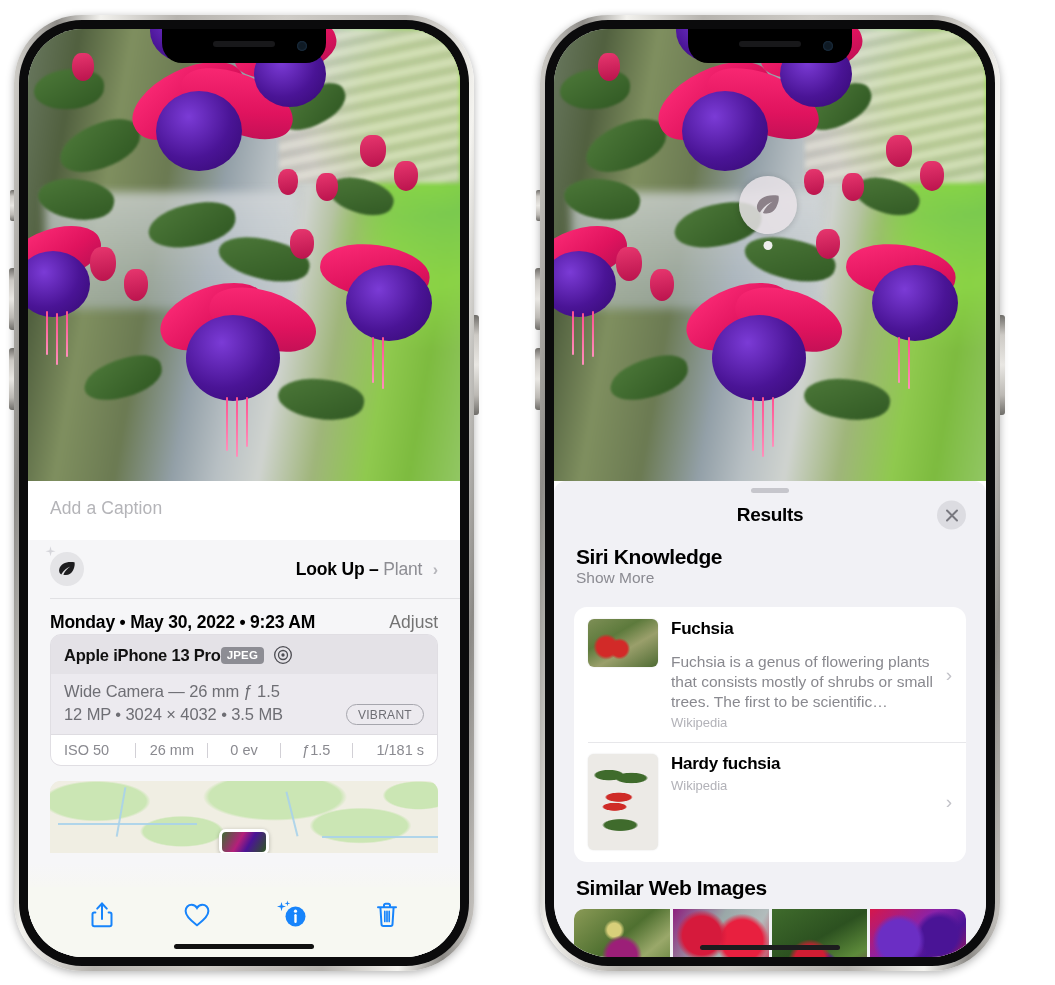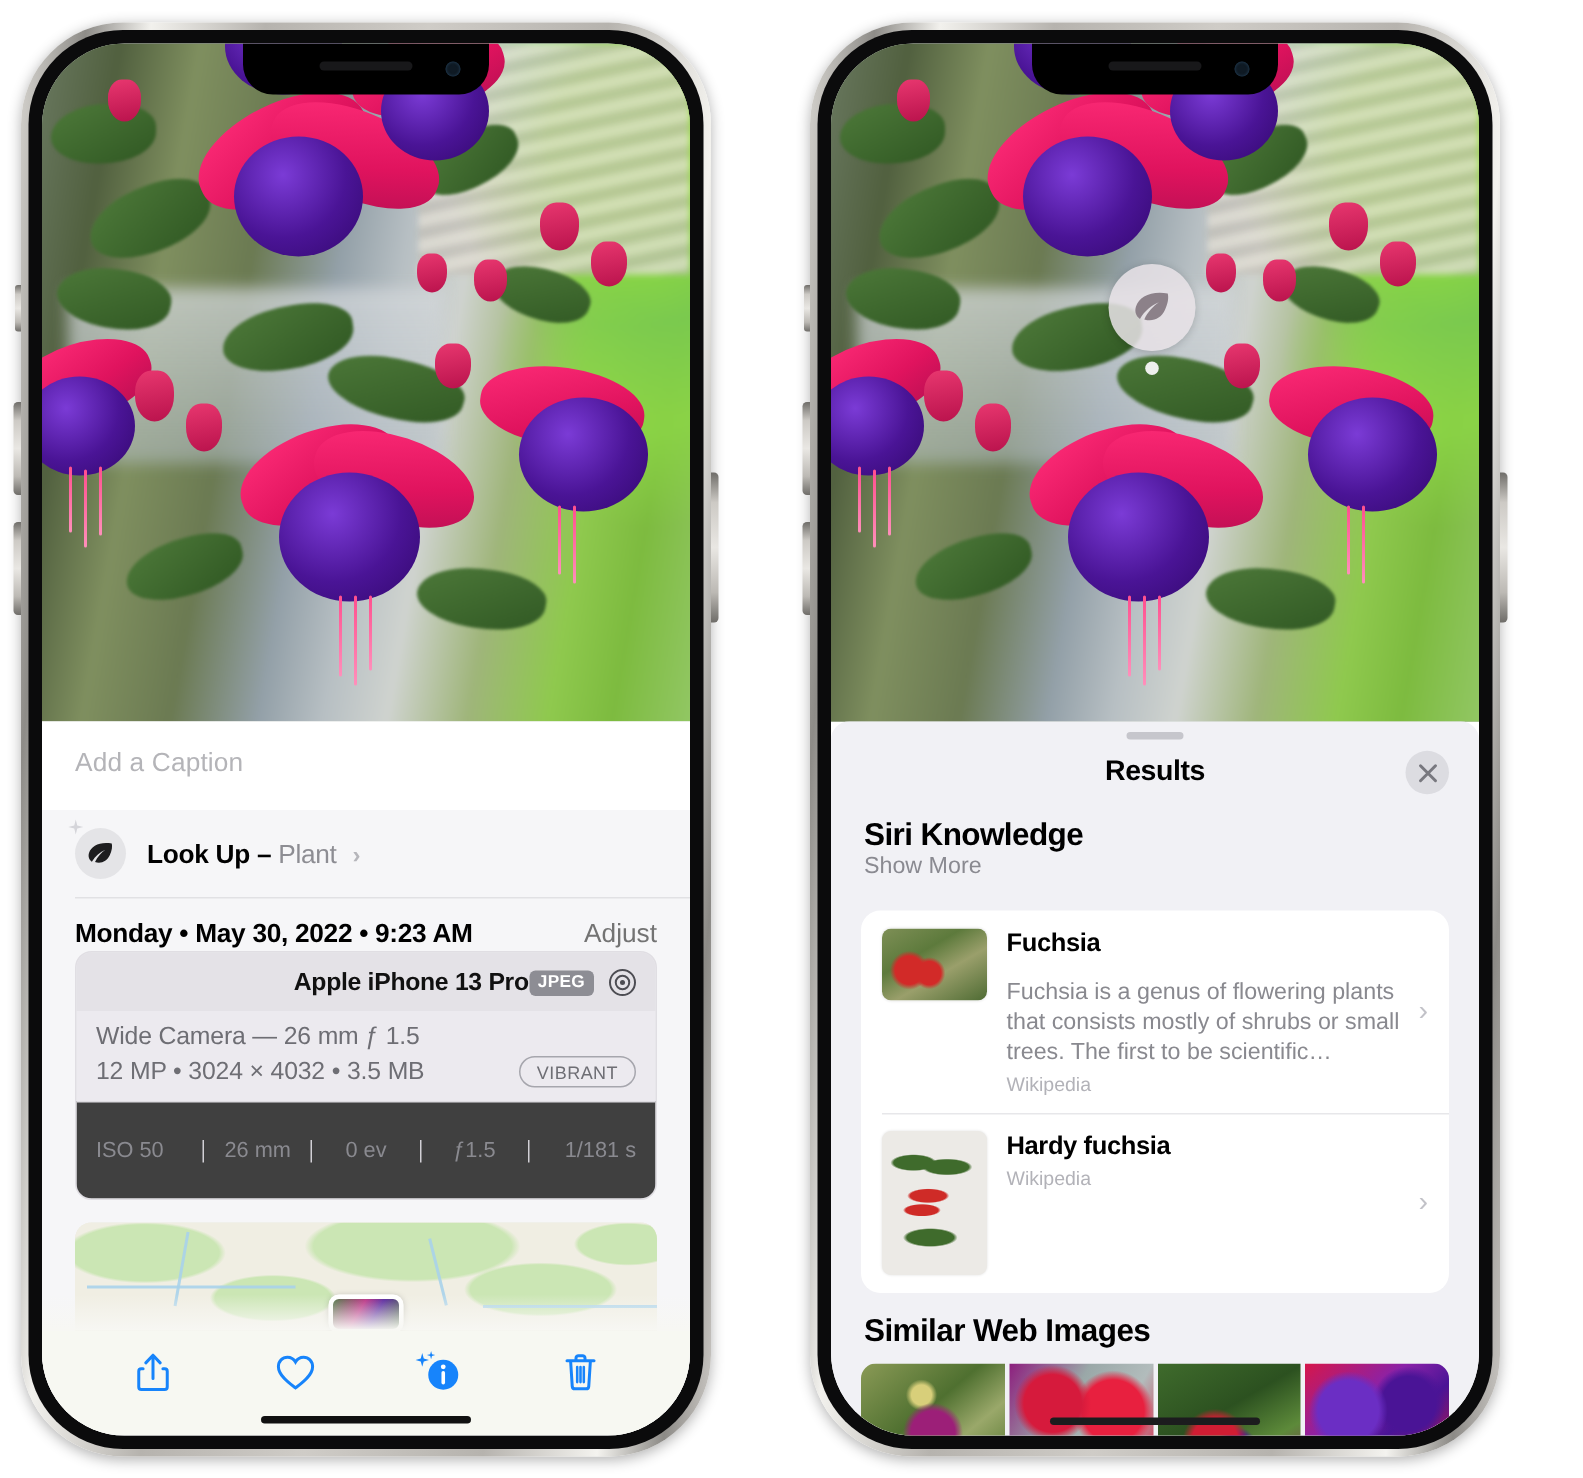--- a/index.html
+++ b/index.html
@@ -136,20 +136,21 @@
     padding: 17px 22px 21px 22px;
     font-size: 17.5px;
     color: #b4b4b8;
     letter-spacing: 0.1px;
   }
   .lookup-row {
     display: flex; align-items: center;
     padding: 12px 22px 12px 22px;
     position: relative;
     background: #f6f6f8;
+    justify-content: space-between;
   }
   .leaf-circle {
     position: relative;
     width: 34px; height: 34px; border-radius: 50%;
     background: #e4e4e7;
     display: flex; align-items: center; justify-content: center;
     flex: none;
   }
   .sparkle {
     position: absolute; top: -7px; left: -7px;
@@ -183,21 +184,21 @@
 
   
   .exif-card {
     margin: 0 22px;
     border-radius: 11px;
     overflow: hidden;
     background: #eceaef;
     border: 1px solid #e0dee3;
   }
   .exif-head {
-    display: flex; align-items: center; justify-content: flex-end;
+    display: flex; align-items: center; justify-content: flex-start;
     padding: 10px 12px 9px 13px;
     background: #e4e2e7;
   }
   .exif-model { font-size: 16.5px; font-weight: 700; color: #111; letter-spacing: -0.2px; }
   .exif-head-right { display: flex; align-items: center; gap: 9px; }
   .badge-jpeg {
     background: #8d8d94; color: #fff;
     font-size: 11.5px; font-weight: 700;
     padding: 2.5px 6px; border-radius: 4px; letter-spacing: 0.2px;
   }
@@ -210,22 +211,22 @@
   }
   .exif-line2 { font-size: 16.5px; color: #6e6e74; letter-spacing: -0.1px; }
   .badge-vibrant {
     border: 1px solid #a6a6ad; color: #6e6e74;
     font-size: 12px; border-radius: 11px; padding: 2.5px 11px;
     letter-spacing: 0.3px;
   }
   .exif-foot {
     display: flex; align-items: center;
     border-top: 1px solid #dedce1;
-    padding: 24px 13px;
-    background: #404040;
+    padding: 7px 13px;
+    background: #ffffff;
   }
   .exif-foot span { font-size: 14.5px; color: #8a8a90; flex: 1; text-align: center; }
   .exif-foot span:first-child { text-align: left; }
   .exif-foot span:last-child { text-align: right; }
   .exif-sep { width: 1px; height: 15px; background: #d2d0d6; flex: none; }
 
   
   .map-wrap {
     margin: 15px 22px 0 22px;
     height: 72px;

